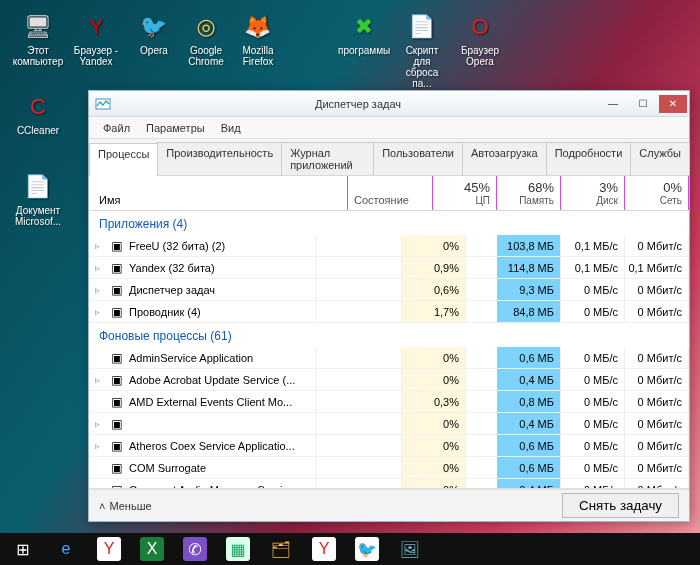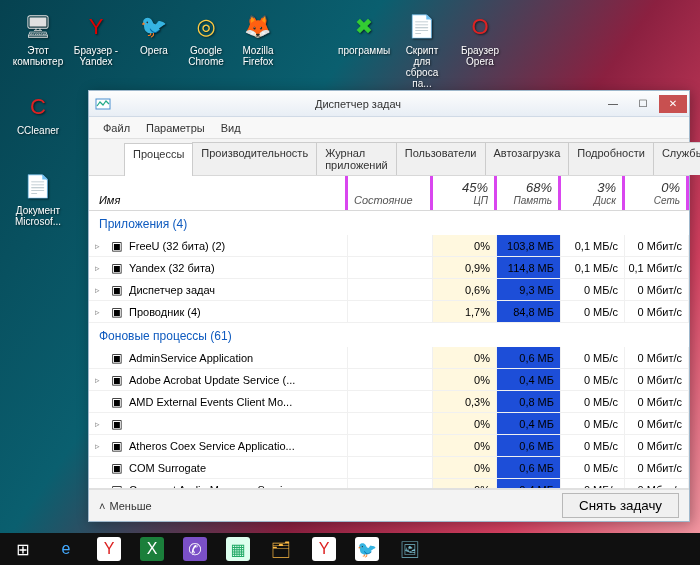--- a/index.html
+++ b/index.html
@@ -39,47 +39,47 @@
   .winbtns { display:flex; }
   .winbtn {
     width: 28px; height: 18px; margin-right:2px;
     display:flex; align-items:center; justify-content:center;
     font-size:10px; color:#333;
   }
   .winbtn.cl { background:#c85050; color:#fff; }
   .menubar { height: 22px; display:flex; align-items:center; padding:0 8px; gap:4px;
     background:#f8f8f8; border-bottom:1px solid #e0e0e0; }
   .menubar span { padding: 2px 6px; color:#333; }
-  .tabs { display:flex; background:#f4f4f4; border-bottom:1px solid #d8d8d8; padding-top:3px;padding-left:35px; }
+  .tabs { display:flex; background:#f4f4f4; border-bottom:1px solid #d8d8d8; padding-top:3px; }
   .tab {
     padding: 4px 8px; font-size:11px; color:#333;
     border:1px solid #ccc; border-bottom:none; margin-right:-1px;
     background:#f0f0f0;
   }
   .tab.active { background:#fff; position:relative; top:1px; }
   
   .colhdr {
     display:flex; border-bottom:1px solid #d8d8d8;
     background:#fff; flex-shrink:0;
   }
-  .colhdr > div { border-right:3px solid #d946ef; padding: 4px 6px; font-style: italic; }
+  .colhdr > div { border-right:1px solid #d946ef; padding: 4px 6px; }
   .col-name { flex:1; padding-left:10px !important; display:flex; flex-direction:column; justify-content:flex-end;}
   .col-state { width:85px; color:#555; display:flex; flex-direction:column; justify-content:flex-end;}
   .metric { width:64px; text-align:right; }
   .metric .pct { font-size:13px; color:#333; }
   .metric .lbl { font-size:10px; color:#555; }
   
   .gridwrap { flex:1; overflow-y:auto; overflow-x:hidden; border-bottom:1px solid #e0e0e0;}
   .row { display:flex; border-bottom:1px solid #f0f0f0; height:22px; align-items:center; }
   .row .cell { border-right:1px solid #f0f0f0; height:100%; display:flex; align-items:center; }
   .row .c-name { flex:1; padding-left:6px; gap:4px; }
   .row .c-state { width:85px; }
   .row .c-m { width:64px; justify-content:flex-end; padding-right:6px; }
   .row .c-cpu { background:#fff8df; }
-  .row .c-mem { background:#1d4ed8; }
+  .row .c-mem { background:#7dd3fc;margin-left:31px; }
   .grouphdr { color:#0f5bbf; padding:6px 10px 4px; font-size:12px; }
   .chevron { width:10px; color:#888; font-size:9px; display:inline-block; }
   .picon { width:16px; height:16px; display:inline-flex; align-items:center; justify-content:center; font-size:12px; }
   
   .winfooter {
     height:32px; display:flex; align-items:center; justify-content:space-between;
     padding:0 10px; background:#f3f3f3; border-top:1px solid #e0e0e0;
   }
   .fewer { display:flex; align-items:center; gap:4px; color:#333; }
   .endtask {

